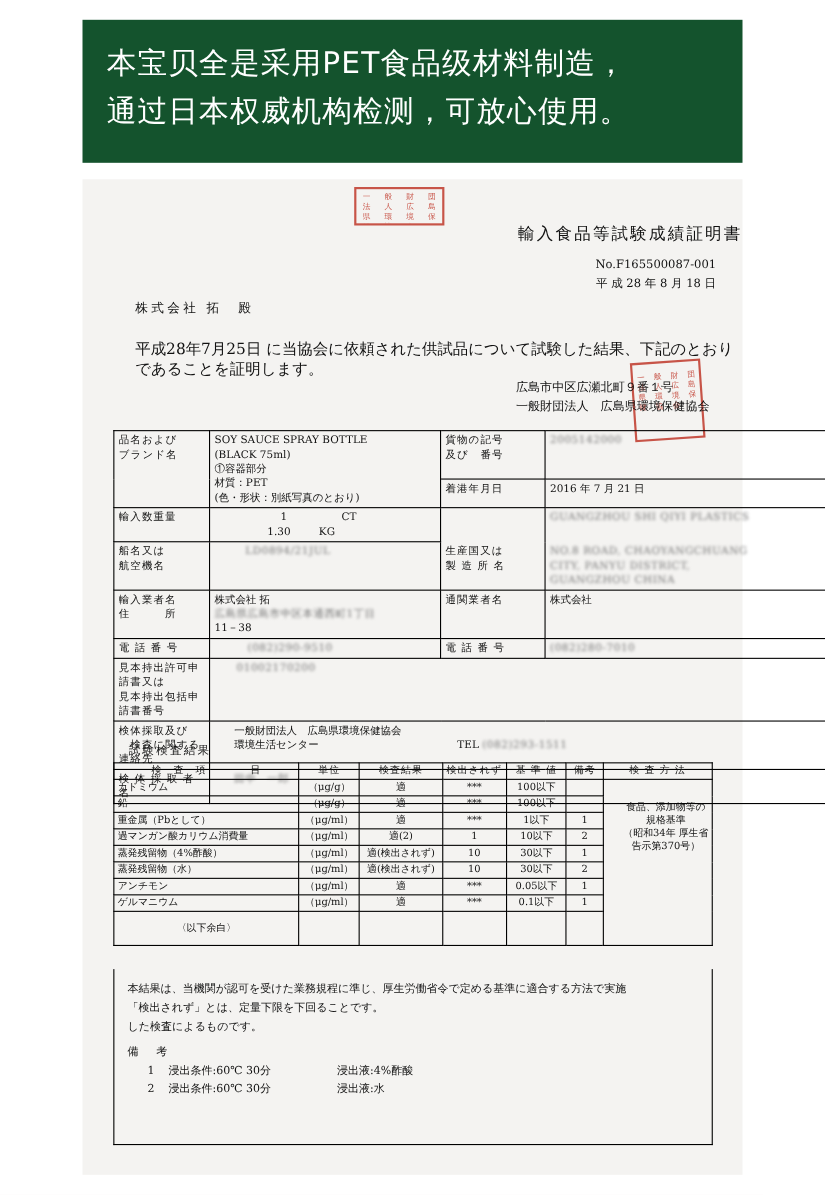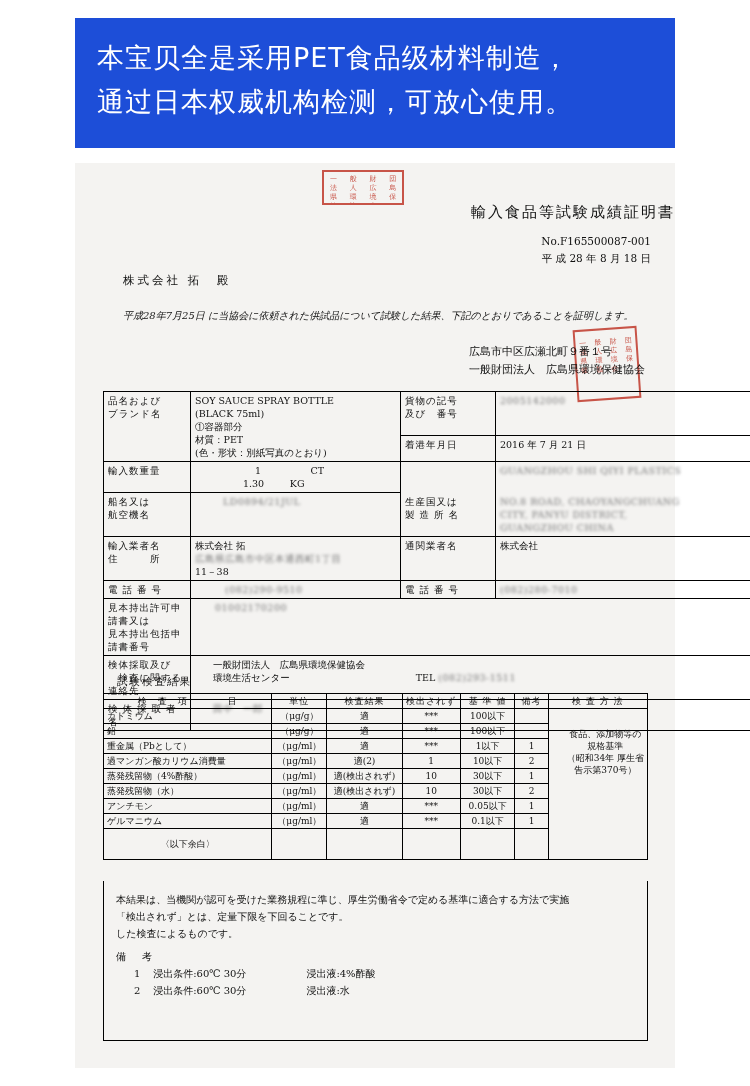--- a/index.html
+++ b/index.html
@@ -20,21 +20,21 @@
     background: #ffffff;
   }
 
   
   .banner {
     position: absolute;
     left: 75px;
     top: 18px;
     width: 600px;
     height: 130px;
-    background: #1d4ed8;
+    background: #14532d;
     color: #ffffff;
     box-sizing: border-box;
     padding: 18px 22px 0 22px;
   }
   .banner-line {
     font-size: 27px;
     line-height: 44px;
     letter-spacing: 1px;
     font-family: "DejaVu Sans", sans-serif;
     white-space: nowrap;
@@ -111,23 +111,22 @@
     left: 48px;
     top: 110px;
     font-size: 11.5px;
     letter-spacing: 3px;
     font-family: "DejaVu Serif", serif;
   }
   .intro {
     position: absolute;
     left: 48px;
     top: 146px;
-    font-size: 10px;
-    font-family: "DejaVu Serif", serif;
-    font-style: italic;
+    font-size: 14px;
+    font-family: "DejaVu Serif", serif;
   }
   .issuer {
     position: absolute;
     right: 30px;
     top: 180px;
     text-align: left;
     font-size: 11px;
     line-height: 18px;
     font-family: "DejaVu Serif", serif;
   }

